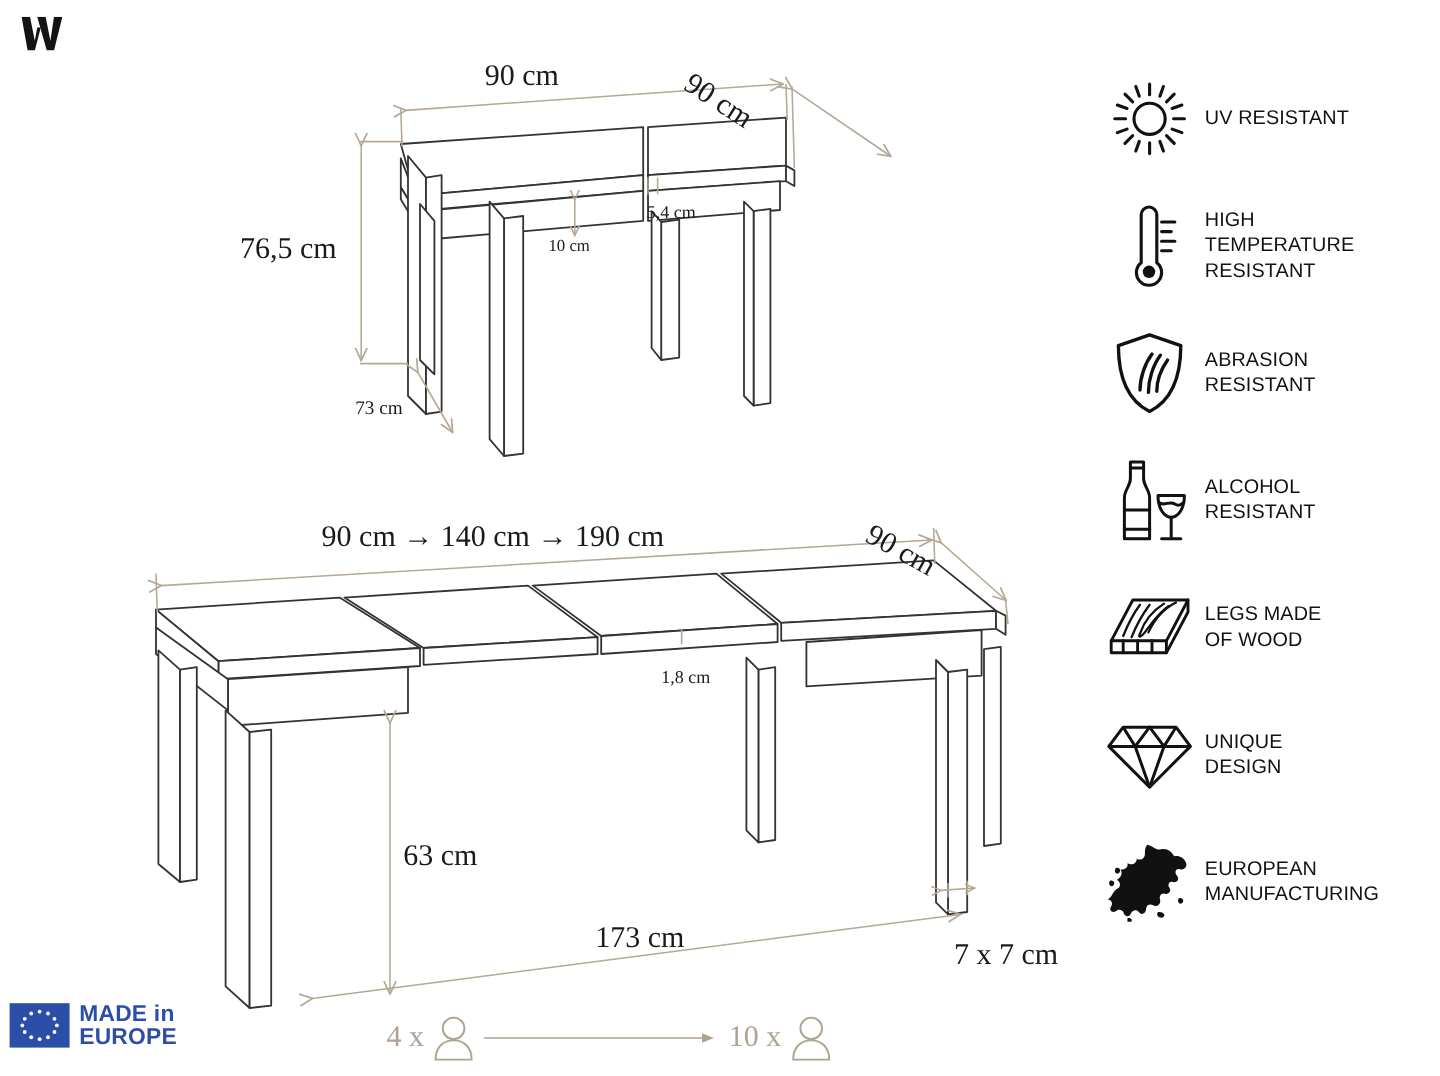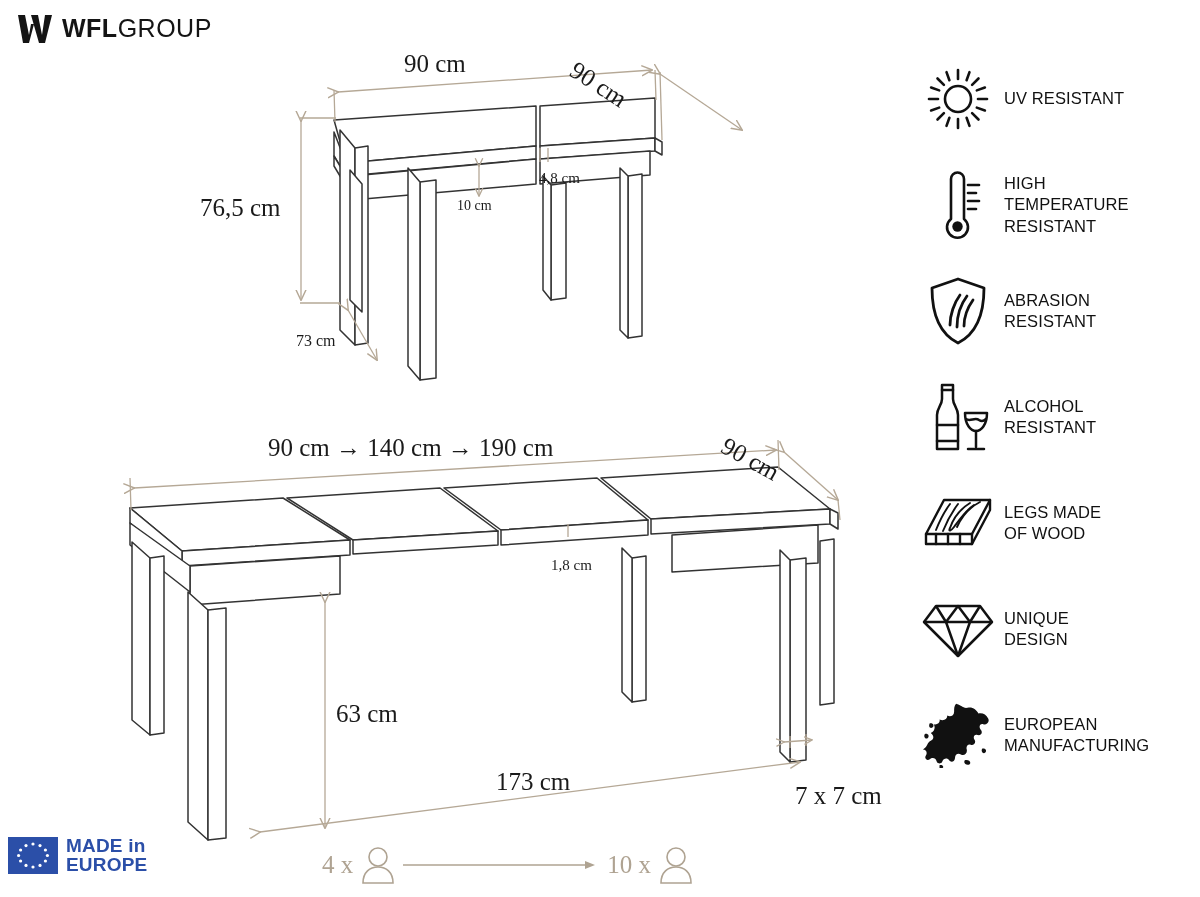--- a/index.html
+++ b/index.html
@@ -84,21 +84,21 @@
     color: #111111;
     letter-spacing: 0.1px;
   }
 
   
   .eu-badge {
     position: absolute;
     left: 8px;
     top: 836px;
     display: flex;
-    align-items: flex-end;
+    align-items: flex-start;
     gap: 8px;
   }
   .eu-flag {
     width: 50px;
     height: 37px;
     background: #2B4FA8;
     position: relative;
   }
   .eu-text {
     font-family: "Liberation Sans", sans-serif;
@@ -139,23 +139,20 @@
 </head>
 <body>
 
 <div class="page">
 
   <div class="brand">
     <svg class="brand-mark" width="34" height="28" viewBox="0 0 34 28">
       <polygon points="0,0 7,0 11,20 13,9 16,9 11,28 5,28" fill="#141414"></polygon>
       <polygon points="13,0 20,0 24,20 27,0 34,0 27,28 21,28" fill="#141414"></polygon>
     </svg>
-    <div class="brand-text">
-      <span class="b">WFL</span><span class="r">GROUP</span>
-    </div>
   </div>
 
   <svg class="drawing" width="1200" height="897" viewBox="0 0 1200 897">
     <defs>
       <marker id="ah" markerWidth="9" markerHeight="9" refX="8" refY="4.5" orient="auto">
         <path d="M0,0.6 L8.4,4.5 L0,8.4" fill="none" stroke="#B5A896" stroke-width="1.1"></path>
       </marker>
       <marker id="ahs" markerWidth="7" markerHeight="7" refX="6" refY="3.5" orient="auto">
         <path d="M0,0.6 L6.2,3.5 L0,6.4" fill="none" stroke="#B5A896" stroke-width="1"></path>
       </marker>
@@ -274,21 +271,21 @@
   </svg>
 
   <div class="dim" style="left:404px; top:50px; font-size:25px;">90 cm</div>
 
   <div class="dim" style="left:580px; top:56px; font-size:25px; transform:rotate(33deg); transform-origin:left top;">90 cm</div>
 
   <div class="dim" style="left:200px; top:194px; font-size:25px;">76,5 cm</div>
 
   <div class="dim" style="left:296px; top:332px; font-size:16px;">73 cm</div>
 
-  <div class="dim" style="left:539px; top:170px; font-size:15px;">4,8 cm</div>
+  <div class="dim" style="left:539px; top:170px; font-size:15px;">5,4 cm</div>
 
   <div class="dim" style="left:457px; top:198px; font-size:14px;">10 cm</div>
 
   <div class="dim" style="left:268px; top:434px; font-size:25px;">90 cm → 140 cm → 190 cm</div>
 
   <div class="dim" style="left:730px; top:432px; font-size:25px; transform:rotate(29deg); transform-origin:left top;">90 cm</div>
 
   <div class="dim" style="left:551px; top:557px; font-size:15px;">1,8 cm</div>
 
   <div class="dim" style="left:336px; top:700px; font-size:25px;">63 cm</div>

